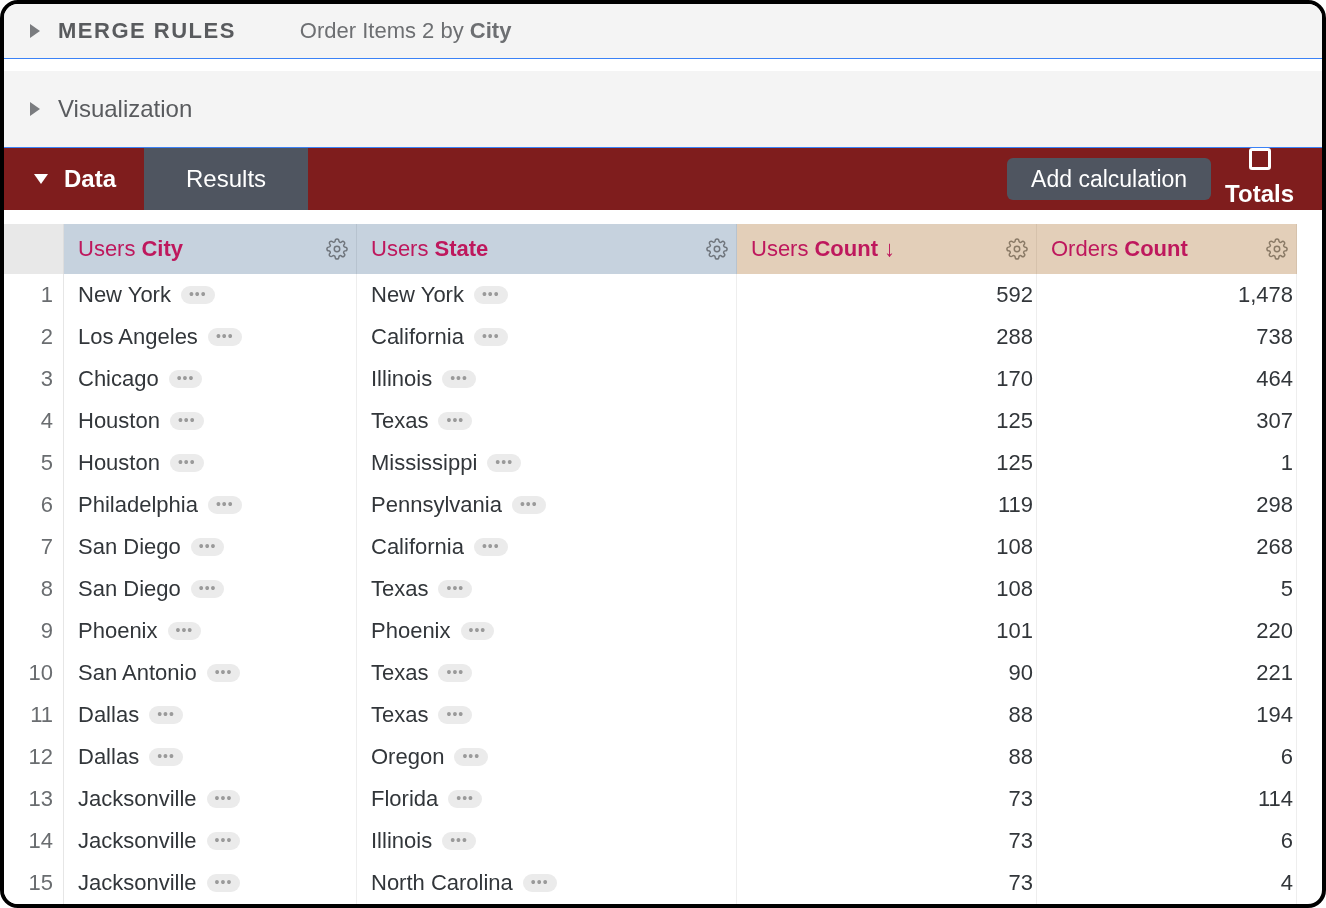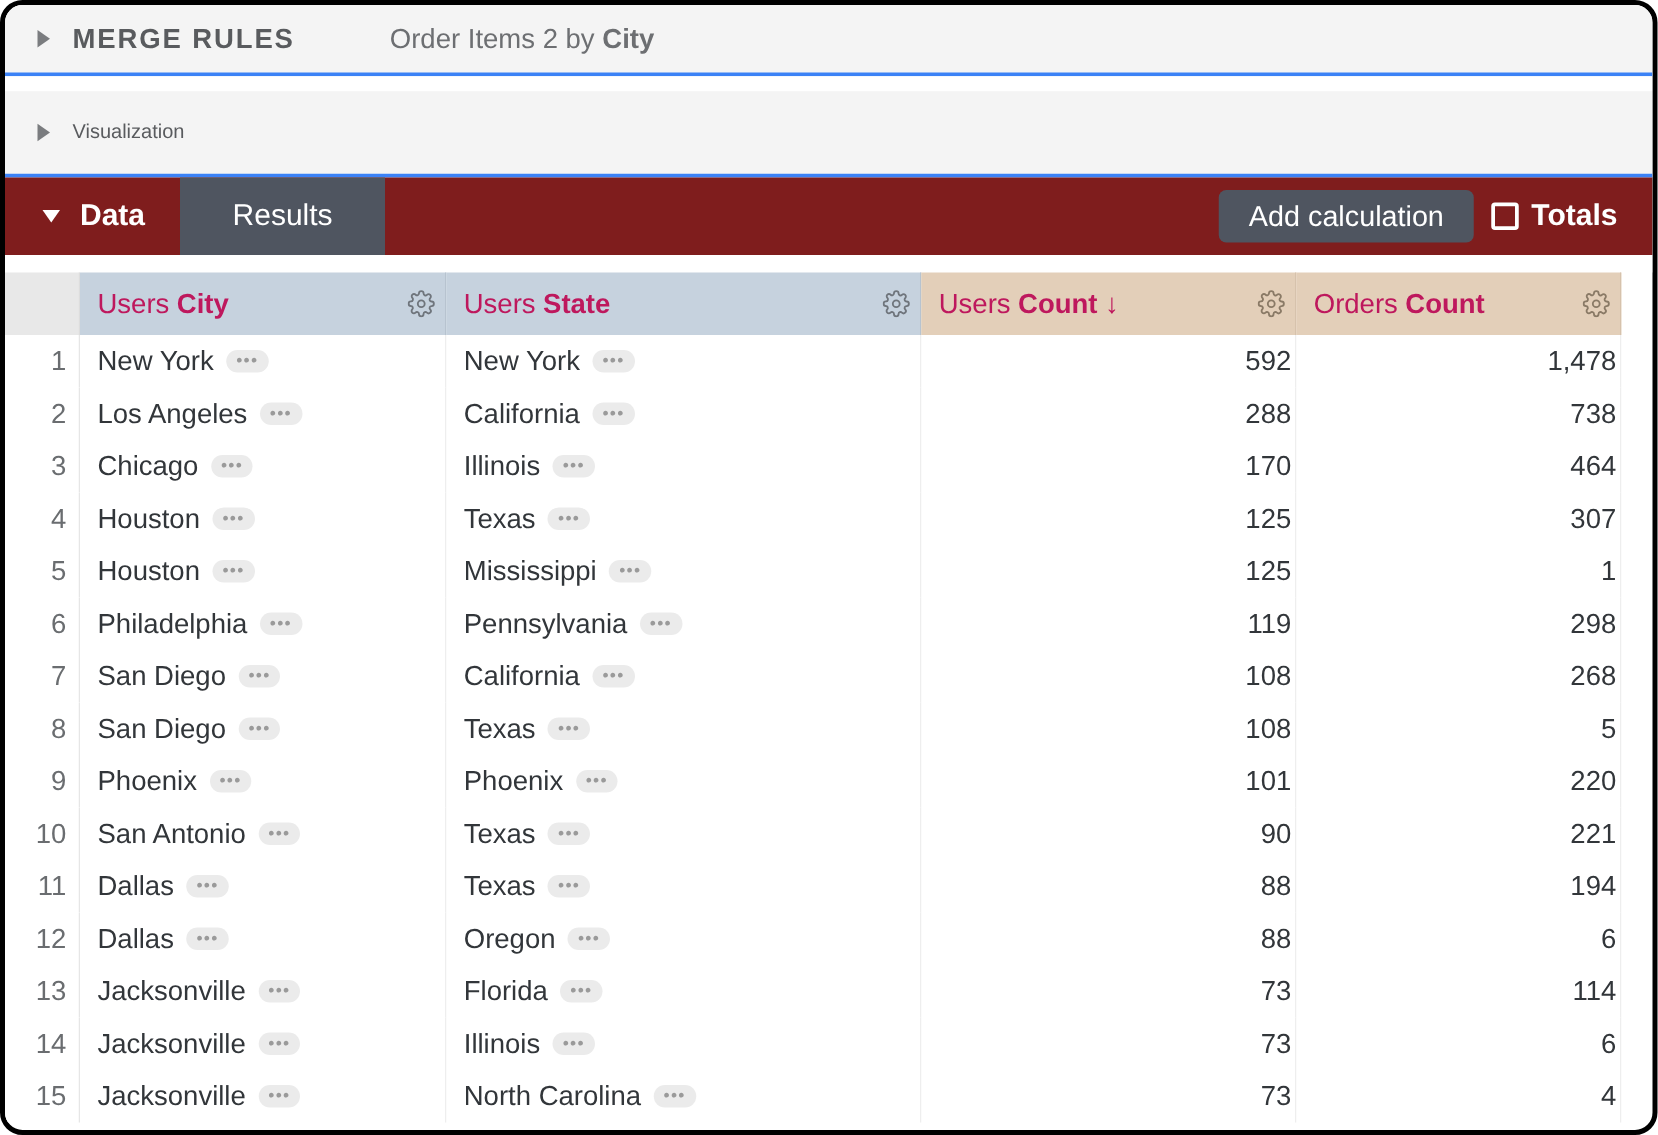--- a/index.html
+++ b/index.html
@@ -20,35 +20,35 @@
 
   
   .panel {
     background: #f4f4f4;
     padding: 8px 26px;
     display: flex;
     align-items: center;
     gap: 18px;
     color: #595b5e;
     font-size: 22px;
-    border-bottom: 3px solid #3b82f6;
+    border-bottom: 1px solid #3b82f6;
   }
   .panel.merge { padding-top: 14px; padding-bottom: 14px; }
   .panel.viz { padding-top: 24px; padding-bottom: 24px; }
   .caret {
     width: 0; height: 0;
     border-top: 7px solid transparent;
     border-bottom: 7px solid transparent;
     border-left: 10px solid #7a7c7f;
     display: inline-block;
   }
   .merge-label { font-weight: 600; letter-spacing: 1.5px; }
-  .merge-desc { color: #6d6f72; font-size: 22px; margin-left: 58px; }
+  .merge-desc { color: #6d6f72; font-size: 22px; margin-left: 46px; }
   .merge-desc .bold { font-weight: 600; }
-  .viz-label { font-weight: 500; font-size: 16px; }
+  .viz-label { font-weight: 500; font-size: 24px; }
 
   .panel-gap { height: 12px; background:#fff; }
 
   
   .databar {
     background: #7f1d1d;
     display: flex;
     align-items: stretch;
     color: #fff;
     height: 62px;
@@ -83,20 +83,21 @@
     padding: 8px 24px;
     margin: 10px 14px 10px 0;
     cursor: pointer;
     font-family: inherit;
   }
   .totals-wrap {
     display: flex; align-items: center; gap: 10px;
     padding-right: 28px;
     font-size: 24px; font-weight: 600;
     cursor: pointer;
+    flex-direction: column;
   }
   .cbx {
     width: 22px; height: 22px;
     border: 3px solid #fff;
     border-radius: 3px;
     display: inline-block;
   }
 
   .databar-gap { height: 14px; background:#fff; }
 

